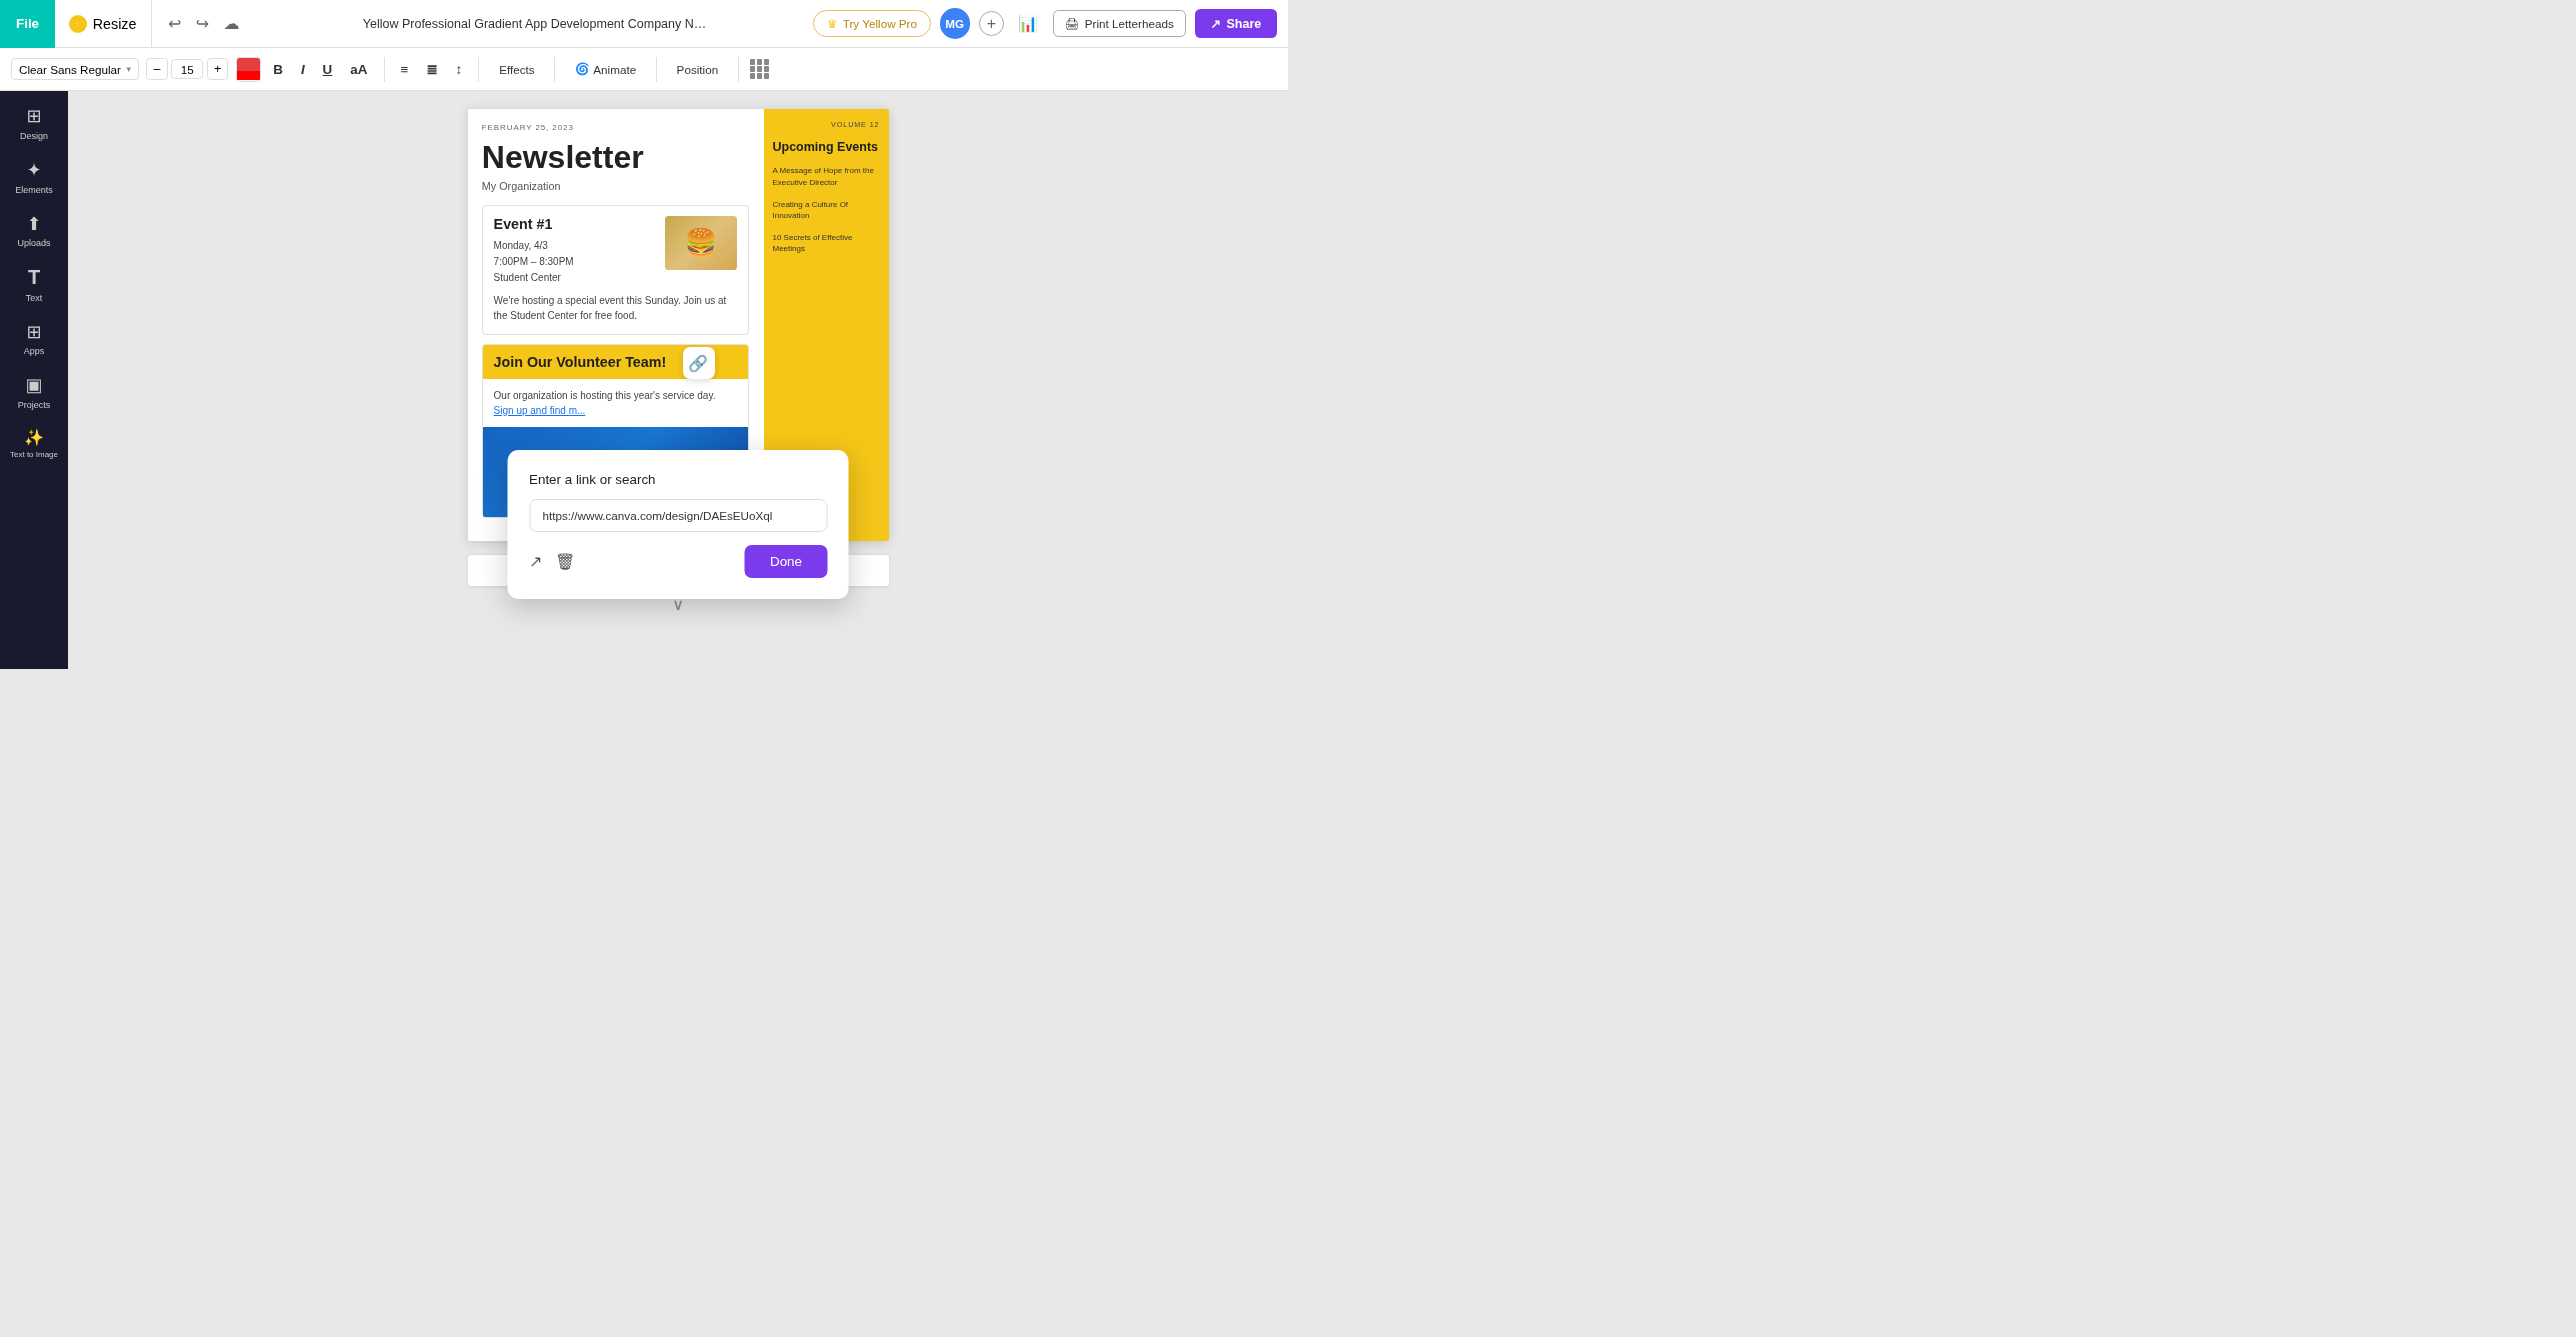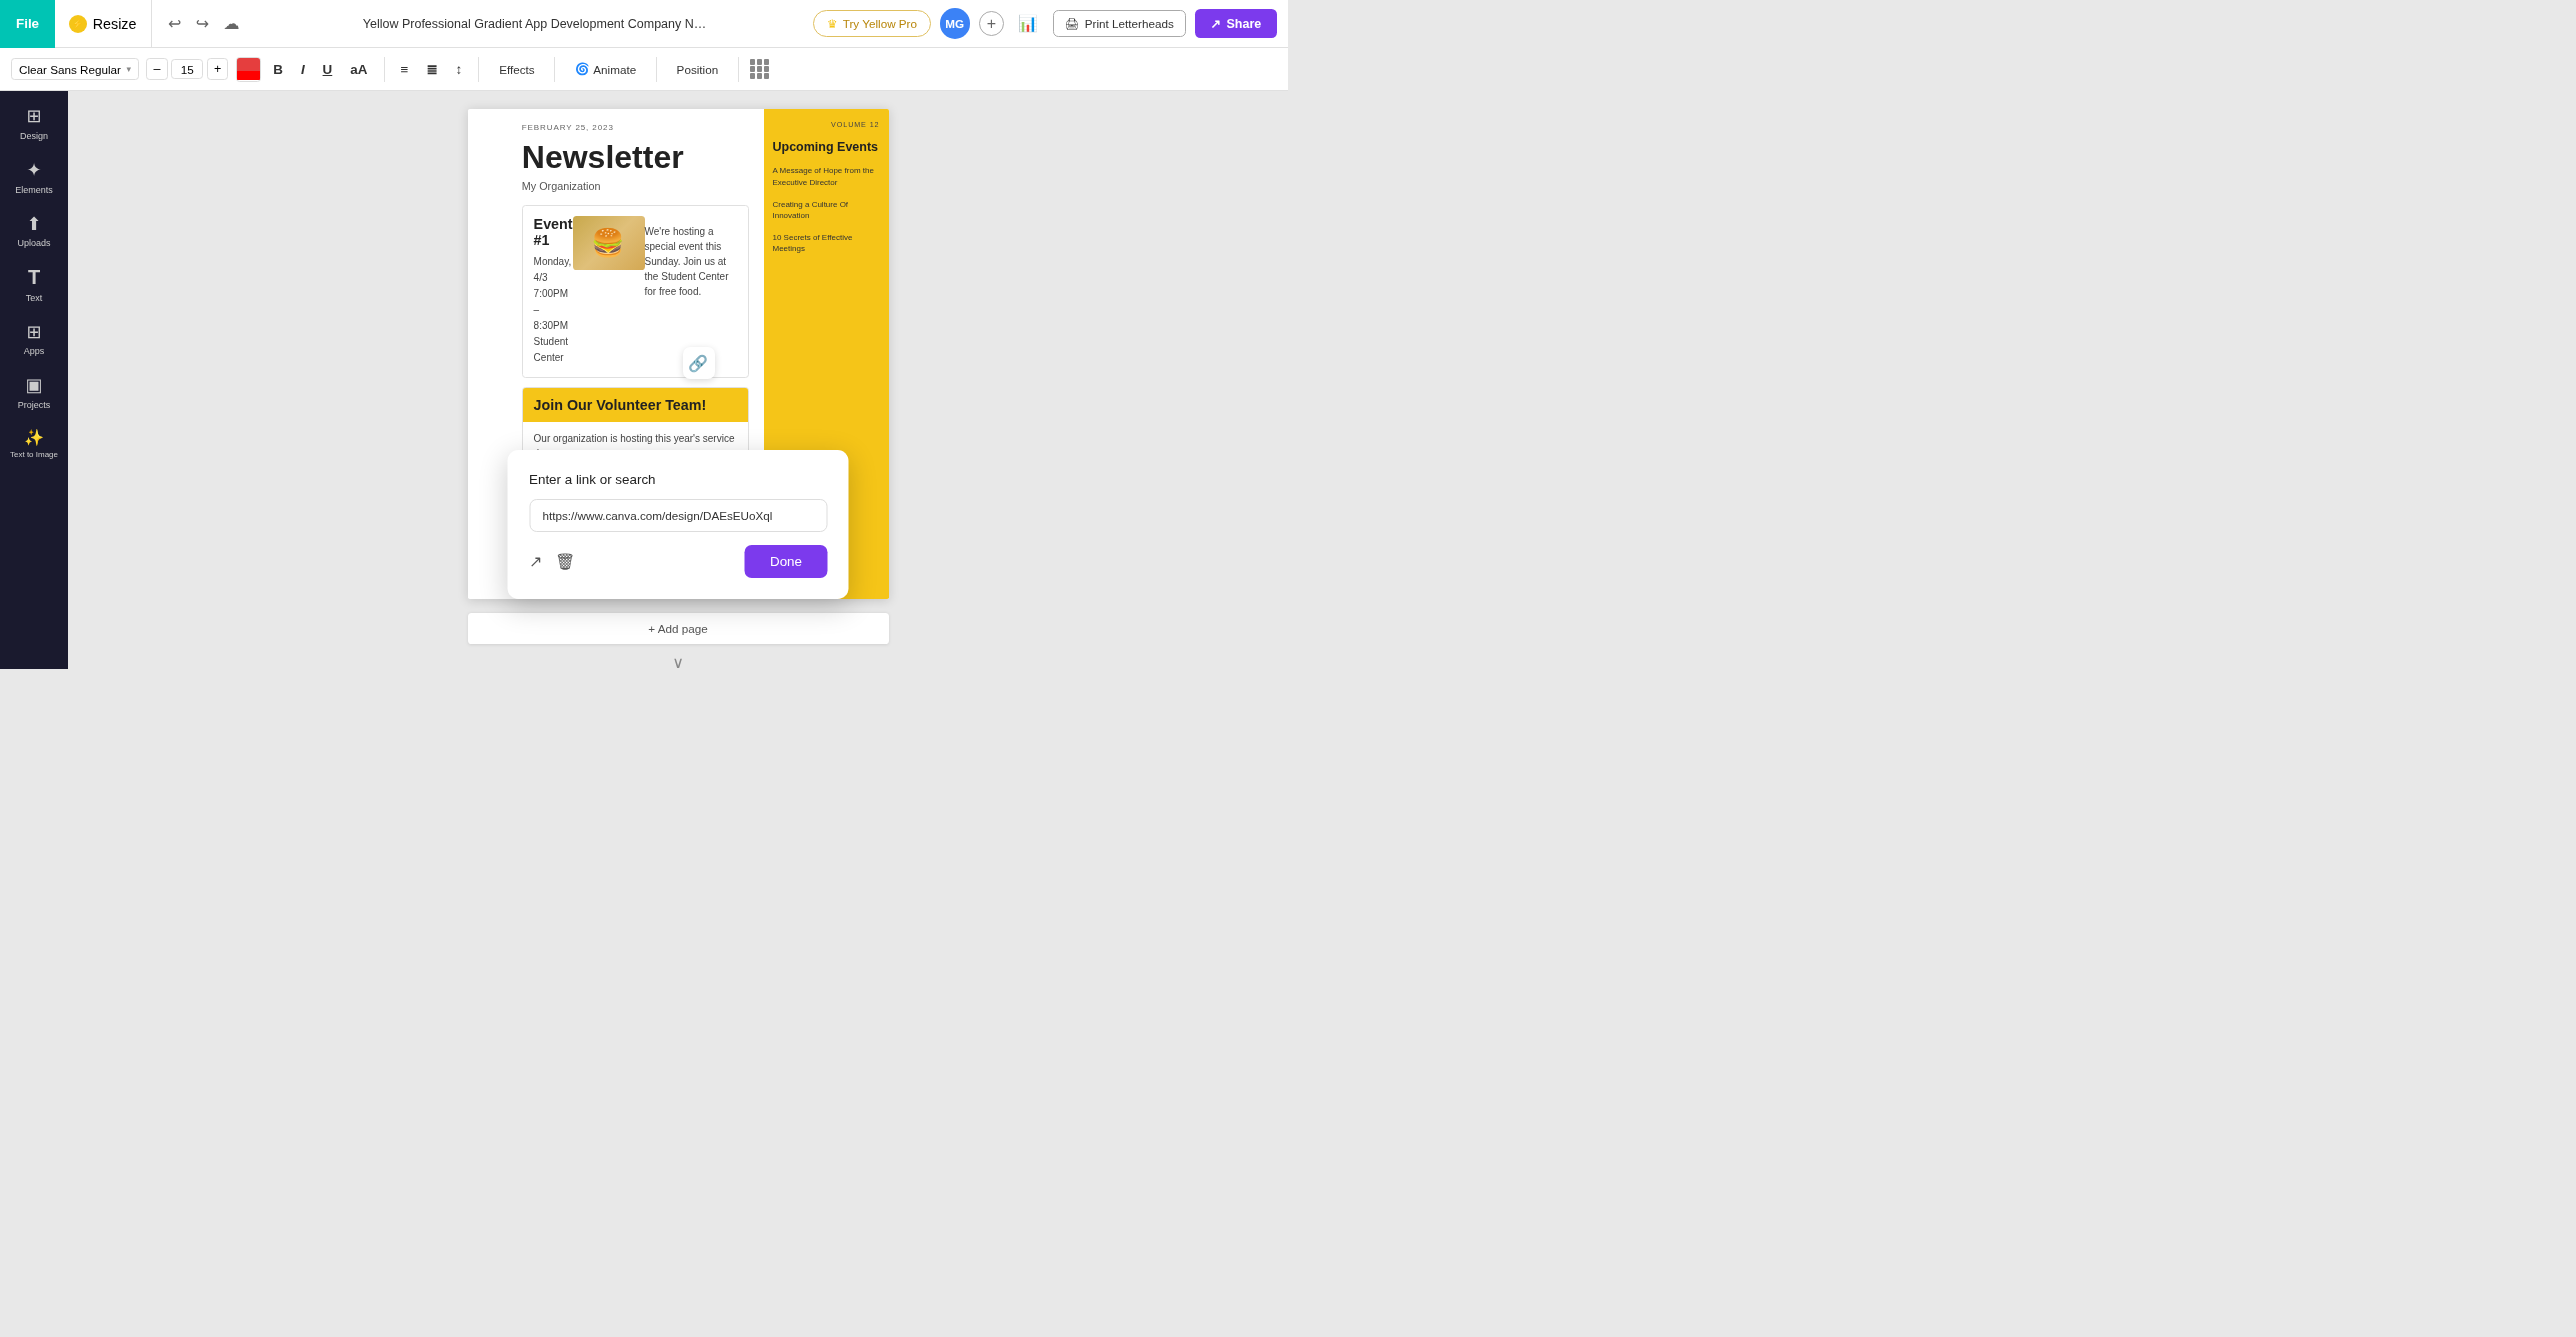--- a/index.html
+++ b/index.html
@@ -63,27 +63,27 @@
       padding: 7.2px 5.4px; border-radius: 7.2px; cursor: pointer; width: 61px; color: #ccc;
     }
     .sidebar-icon { font-size: 18px; }
     .sidebar-label { font-size: 9px; text-align: center; }
 
     
     .canvas-area { flex: 1; overflow: auto; background: #e8e8e8; display: flex; flex-direction: column; align-items: center; padding: 18px; position: relative; }
 
     
     .newsletter-wrapper { position: relative; width: 421px; }
-    .newsletter-card { background: #fff; width: 421px; box-shadow: 0 1.8px 10.8px rgba(0,0,0,0.15); display: flex; overflow: hidden; border-radius: 1.8px; padding-left: 40px; }
+    .newsletter-card { background: #fff; width: 421px; box-shadow: 0 1.8px 10.8px rgba(0,0,0,0.15); display: flex; overflow: hidden; border-radius: 1.8px; }
     .newsletter-main { flex: 1; padding: 14.3px; }
     .newsletter-date { font-size: 8px; color: #666; letter-spacing: 0.9px; text-transform: uppercase; margin-bottom: 7.2px; }
     .newsletter-title { font-size: 32px; font-weight: 700; color: #222; margin-bottom: 3.6px; }
     .newsletter-org { font-size: 10.8px; color: #555; margin-bottom: 12.5px; }
 
-    .event-box { border: 0.9px solid #e0e0e0; border-radius: 3.6px; padding: 10.8px; margin-bottom: 9px; display: flex; flex-direction: row; position: relative; overflow: hidden; }
+    .event-box { border: 0.9px solid #e0e0e0; border-radius: 3.6px; padding: 10.8px; margin-bottom: 9px; display: flex; flex-direction: column; position: relative; overflow: hidden; }
     .event-header { display: flex; justify-content: space-between; align-items: flex-start; }
     .event-title { font-size: 14.3px; font-weight: 700; color: #222; margin-bottom: 5.4px; }
     .event-details { font-size: 10px; color: #444; line-height: 1.6; }
     .event-img { width: 72px; height: 54px; background: linear-gradient(135deg, #c8a84b 0%, #e0c07a 50%, #d4a853 100%); border-radius: 3.6px; flex-shrink: 0; overflow: hidden; display: flex; align-items: center; justify-content: center; }
     .event-desc { font-size: 10px; color: #444; margin-top: 7.2px; line-height: 1.5; }
 
     .volunteer-box { border: 0.9px solid #e0e0e0; border-radius: 3.6px; overflow: hidden; margin-bottom: 9px; position: relative; }
     .volunteer-header { background: #f5c518; padding: 9px 10.8px; font-size: 14.3px; font-weight: 700; color: #222; }
     .volunteer-body { padding: 9px 10.8px; font-size: 10px; color: #444; line-height: 1.5; }
     .volunteer-link { color: #1a73e8; text-decoration: underline; cursor: pointer; }

